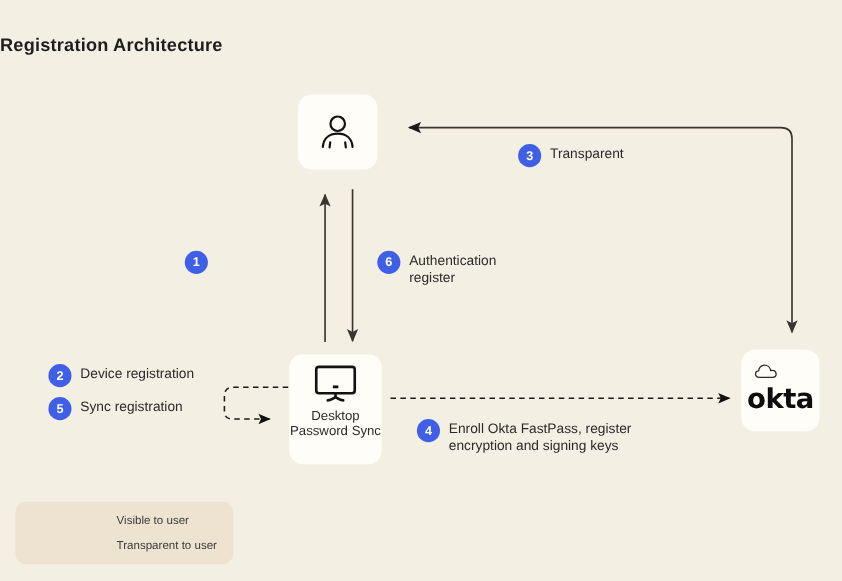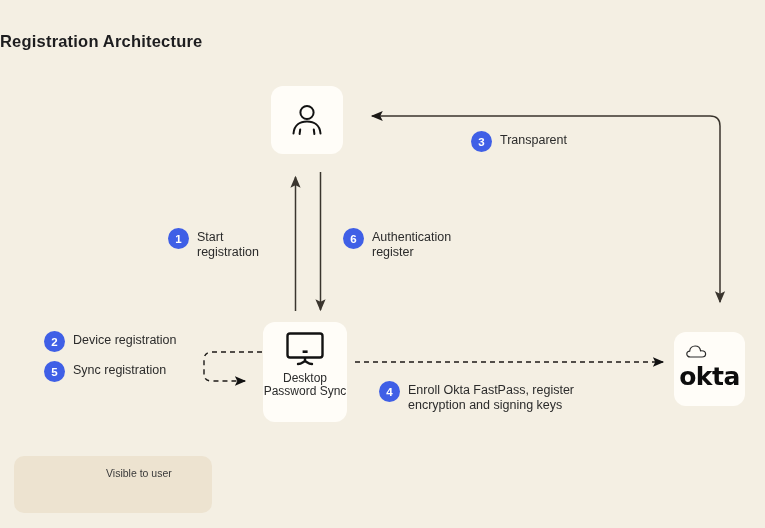--- a/index.html
+++ b/index.html
@@ -21,21 +21,21 @@
 
   
   .card{
     position:absolute;
     background:#fffdf8;
     border-radius:12px;
     box-sizing:border-box;
   }
   #user-card{left:271px;top:86px;width:72px;height:68px;}
   #desktop-card{left:263px;top:322px;width:84px;height:100px;}
-  #okta-card{left:674px;top:332px;width:71px;height:74px;}
+  #okta-card{left:674px;top:318px;width:71px;height:74px;}
 
   .person-icon{position:absolute;left:50%;top:50%;transform:translate(-50%,-50%);}
   .monitor-wrap{position:absolute;left:0;top:9px;width:100%;display:flex;justify-content:center;}
   .desktop-label{
     position:absolute;left:0;top:50px;width:100%;
     text-align:center;font-size:12px;line-height:13px;color:#2b2b2b;
   }
   .okta-inner{position:absolute;left:0;top:0;width:100%;height:100%;}
   .okta-cloud{position:absolute;left:12px;top:12px;}
   .okta-word{
@@ -136,22 +136,20 @@
     <div class="okta-inner">
       <svg class="okta-cloud" width="22" height="15" viewBox="0 0 22 15">
         <path d="M4.2,13 C1.9,13 0.8,11.4 0.8,9.9 C0.8,8.3 2.1,7.1 3.7,7.1 C3.9,4.2 6.2,2 9.1,2 C11.9,2 14.2,4.1 14.6,6.9 C14.9,6.8 15.3,6.75 15.7,6.75 C18.1,6.75 19.6,8.2 19.6,10 C19.6,11.8 18.2,13 16.1,13 Z" fill="none" stroke="#2b2b2b" stroke-width="1.2" stroke-linejoin="round"></path>
       </svg>
       <div class="okta-word">okta</div>
     </div>
   </div>
 
   <div class="step" id="step1">
     <div class="badge">1</div>
-    <div class="step-text">Start
-registration</div>
   </div>
 
   <div class="step" id="step6">
     <div class="badge">6</div>
     <div class="step-text">Authentication
 register</div>
   </div>
 
   <div class="step" id="step3">
     <div class="badge">3</div>
@@ -172,15 +170,19 @@
     <div class="badge">4</div>
     <div class="step-text">Enroll Okta FastPass, register
 encryption and signing keys</div>
   </div>
 
   <div id="legend">
     <div class="legend-row" id="legend-row-visible">
       <span style="display:inline-block;width:50px;"></span>
       <span class="legend-text">Visible to user</span>
     </div>
+    <div class="legend-row" id="legend-row-transparent">
+      <span style="display:inline-block;width:50px;"></span>
+      <span class="legend-text">Transparent to user</span>
+    </div>
   </div>
 
 </div>
 
 </body></html>

